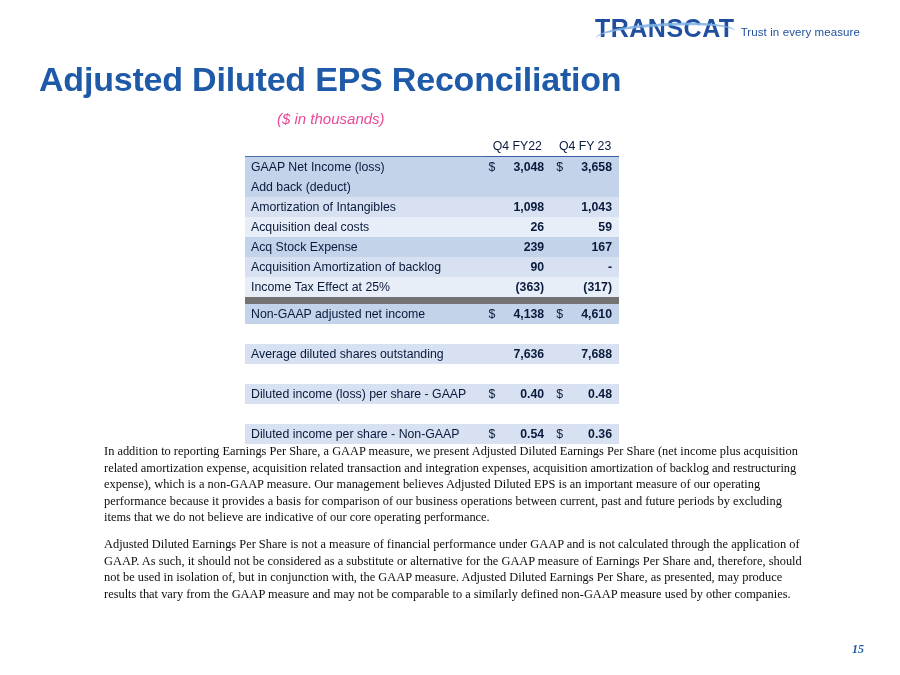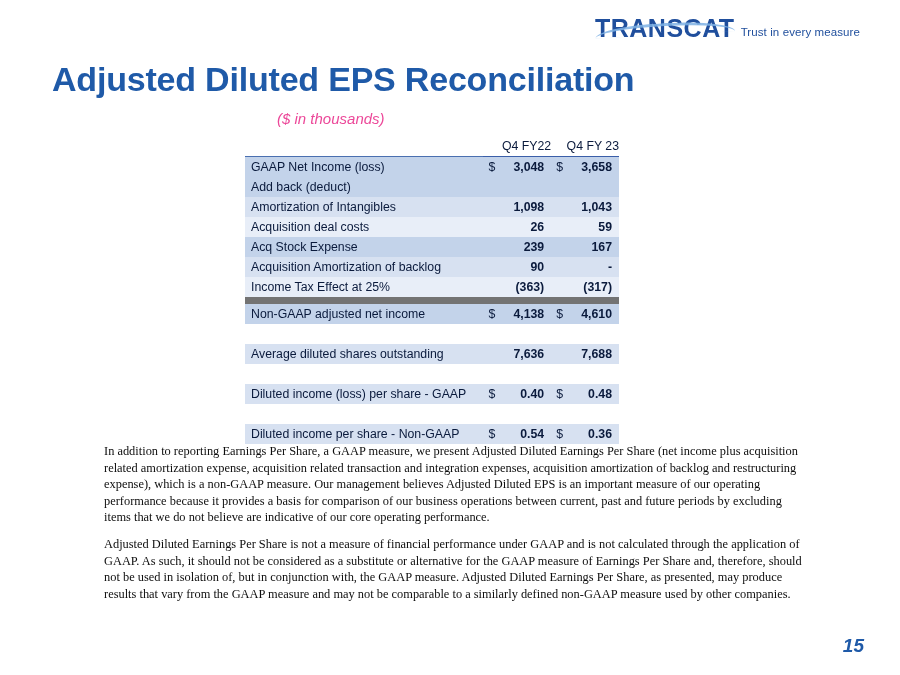--- a/index.html
+++ b/index.html
@@ -54,21 +54,21 @@
   .logo-tag {
     font-size: 11.5px;
     color: #1f4e9c;
     padding-bottom: 3px;
     letter-spacing: .1px;
   }
 
   
   .slide-title {
     position: absolute;
-    left: 52px;
+    left: 39px;
     top: 60px;
     font-size: 34px;
     font-weight: bold;
     color: #1f5aa8;
     letter-spacing: -0.2px;
   }
 
   .units-note {
     position: absolute;
     left: 277px;
@@ -113,21 +113,21 @@
   }
   .shade-dark { background: #c3d3ea; padding-left: 8px; }
   .shade-mid  { background: #d7e1f1; }
   .shade-light{ background: #e8eef8; }
   .shade-none { background: #ffffff; }
   .bold { font-weight: bold; }
   .indent1 { padding-left: 22px; }
   .indent2 { padding-left: 30px; }
 
   .hdr-cell {
-    text-align: right;
+    text-align: center;
     font-weight: normal;
     border-bottom: 1px solid #3a5ea8;
     padding-bottom: 1px;
   }
   .row-topline td { border-top: 1px solid #4a6fb0; }
   .row-underline td { border-bottom: 7px solid #737373; }
 
   
   .body-text {
     position: absolute;
@@ -140,24 +140,25 @@
     text-align: left;
   }
   .para1 { top: 443px; }
   .para2 { top: 536px; }
 
   
   .page-num {
     position: absolute;
     right: 36px;
     bottom: 18px;
-    font-size: 19px;
+    font-size: 12px;
     font-weight: bold;
     font-style: italic;
     color: #1f5aa8;
+    font-family: Liberation Serif, serif;
   }
 </style>
 </head>
 <body>
 
 <div class="slide">
 
   <div class="logo-block">
     <div class="logo-word">
       <span>TRANSCAT</span>

